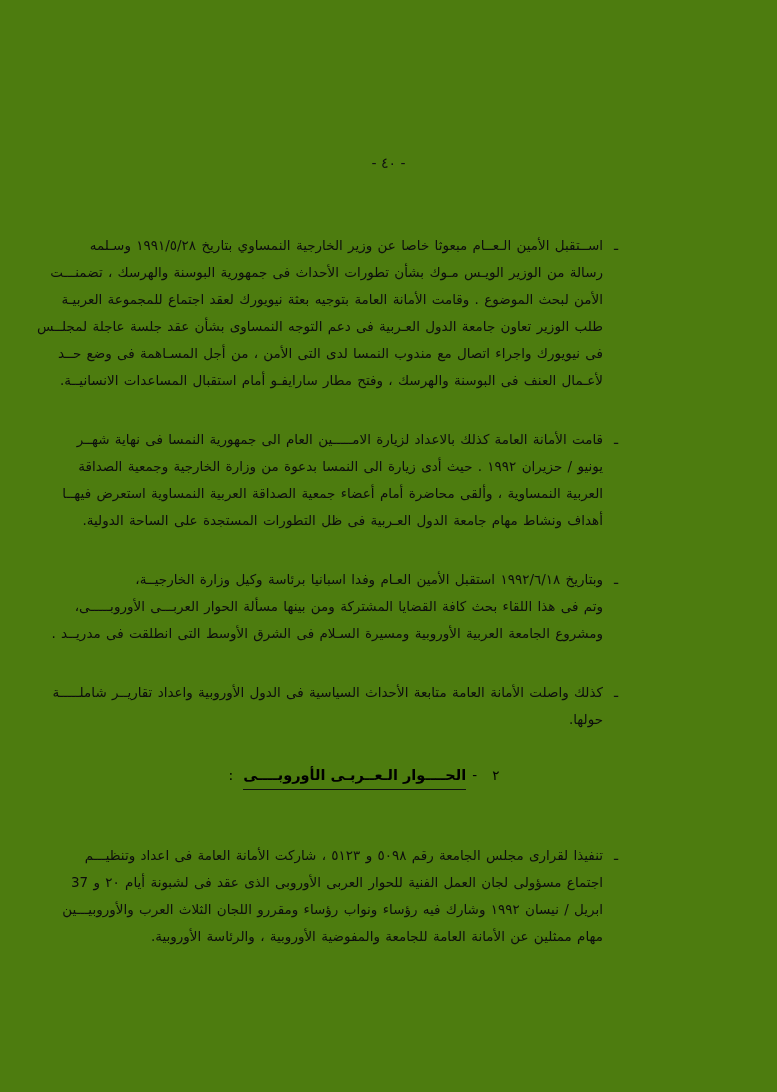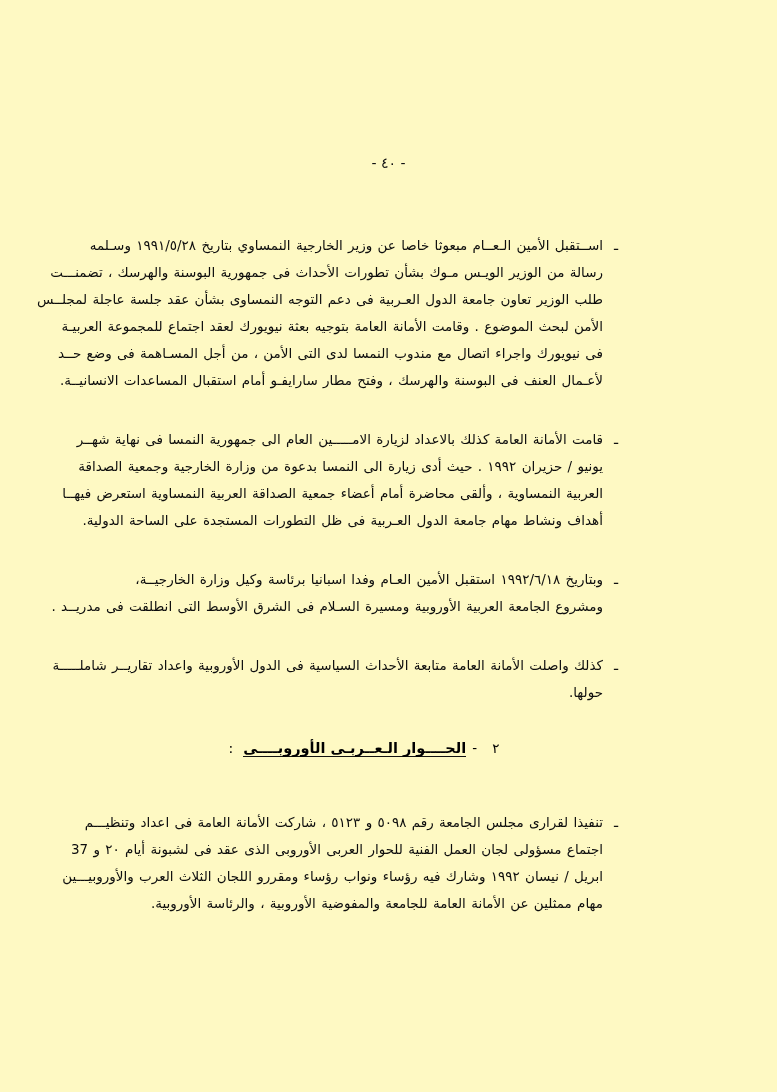--- a/index.html
+++ b/index.html
@@ -11,21 +11,21 @@
     width: 777px;
     height: 1092px;
     position: relative;
     font-family: "DejaVu Sans", "Liberation Sans", sans-serif;
     color: #000000;
     overflow: hidden;
   }
   .page {
     position: absolute;
     inset: 0;
-    background: #fef9c3;
+    background: #4d7c0f;
   }
   .page-number {
     position: absolute;
     top: 155px;
     left: 0;
     right: 0;
     text-align: center;
     font-size: 14px;
     letter-spacing: 1px;
     color: #111;
@@ -90,21 +90,21 @@
     text-align: center;
   }
   .section .dash {
     font-size: 13.5px;
     padding: 0 6px;
   }
   .section .title {
     font-size: 14.5px;
     font-weight: bold;
     border-bottom: 1.3px solid #111;
-    padding-bottom: 0;
+    padding-bottom: 6px;
     letter-spacing: 1px;
   }
   .section .colon {
     font-size: 14px;
     padding-right: 10px;
   }
   .spacer-lg { height: 22px; }
   .spacer-sm { height: 6px; }
 </style>
 </head>
@@ -114,22 +114,22 @@
 
   <div class="page-number">- ٤٠ -</div>
 
   <div class="content">
 
     <div class="block">
       <div class="marker">ـ</div>
       <div class="para">
         <span class="line">اســتقبل  الأمين الـعــام  مبعوثا خاصا عن وزير الخارجية النمساوي بتاريخ ١٩٩١/٥/٢٨ وسـلمه</span>
         <span class="line">رسالة من الوزير الويـس مـوك  بشأن تطورات الأحداث فى جمهورية البوسنة والهرسك ، تضمنـــت</span>
+        <span class="line">الأمن لبحث الموضوع . وقامت الأمانة العامة بتوجيه بعثة نيويورك لعقد اجتماع للمجموعة العربيـة</span>
         <span class="line">طلب الوزير تعاون جامعة الدول العـربية فى دعم التوجه النمساوى بشأن عقد جلسة عاجلة لمجلــس</span>
-        <span class="line">الأمن لبحث الموضوع . وقامت الأمانة العامة بتوجيه بعثة نيويورك لعقد اجتماع للمجموعة العربيـة</span>
         <span class="line">فى نيويورك واجراء  اتصال مع مندوب النمسا لدى التى الأمن ، من أجل المسـاهمة فى وضع حــد</span>
         <span class="line last">لأعـمال العنف فى البوسنة والهرسك ،  وفتح مطار سارايفـو أمام استقبال المساعدات الانسانيــة.</span>
       </div>
     </div>
 
     <div class="spacer-sm"></div>
 
     <div class="block">
       <div class="marker">ـ</div>
       <div class="para">
@@ -139,20 +139,21 @@
         <span class="line indent-end">أهداف ونشاط مهام جامعة الدول العـربية فى ظل التطورات المستجدة على الساحة الدولية.</span>
       </div>
     </div>
 
     <div class="spacer-sm"></div>
 
     <div class="block">
       <div class="marker">ـ</div>
       <div class="para">
         <span class="line">وبتاريخ ١٩٩٢/٦/١٨  استقبل   الأمين العـام وفدا اسبانيا برئاسة وكيل وزارة الخارجيــة،</span>
+        <span class="line">وتم فى هذا اللقاء بحث كافة القضايا المشتركة ومن بينها  مسألة الحوار العربـــى الأوروبـــــى،</span>
         <span class="line">ومشروع الجامعة العربية الأوروبية ومسيرة السـلام فى الشرق الأوسط التى انطلقت فى مدريــد .</span>
       </div>
     </div>
 
     <div class="spacer-sm"></div>
 
     <div class="block">
       <div class="marker">ـ</div>
       <div class="para">
         <span class="line">كذلك واصلت الأمانة العامة متابعة الأحداث السياسية فى الدول الأوروبية واعداد تقاريــر شاملـــــة</span>

